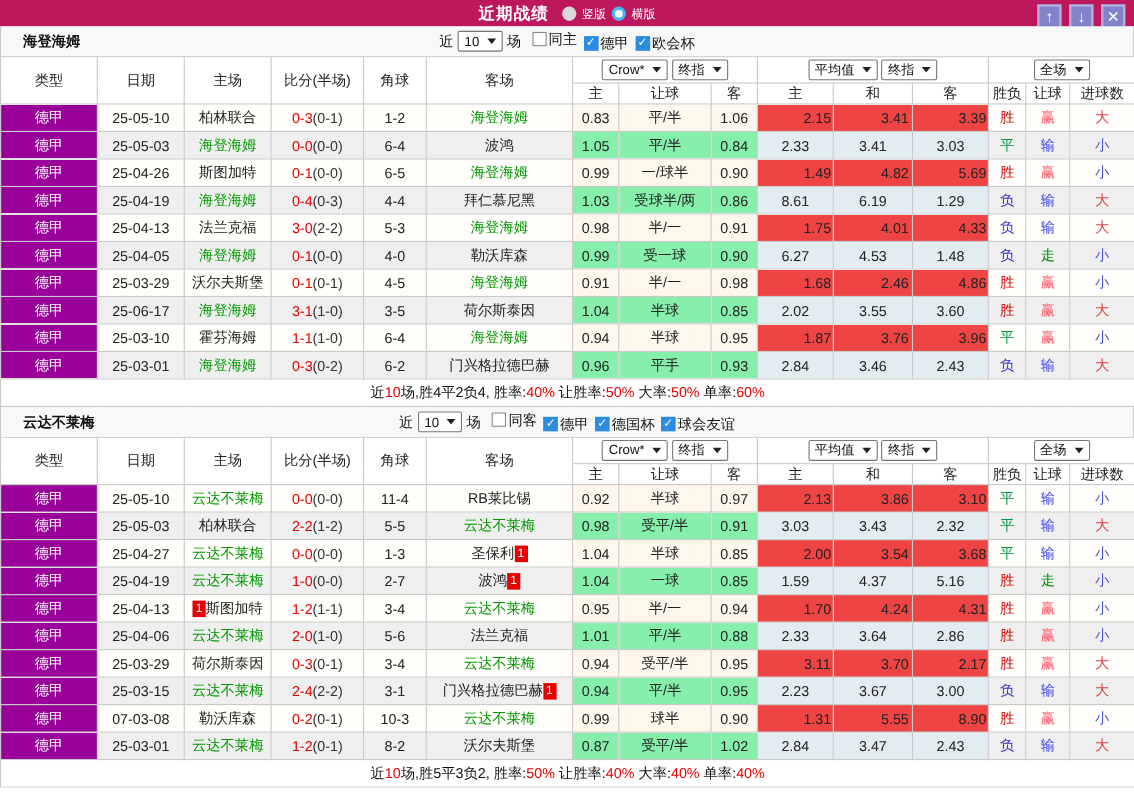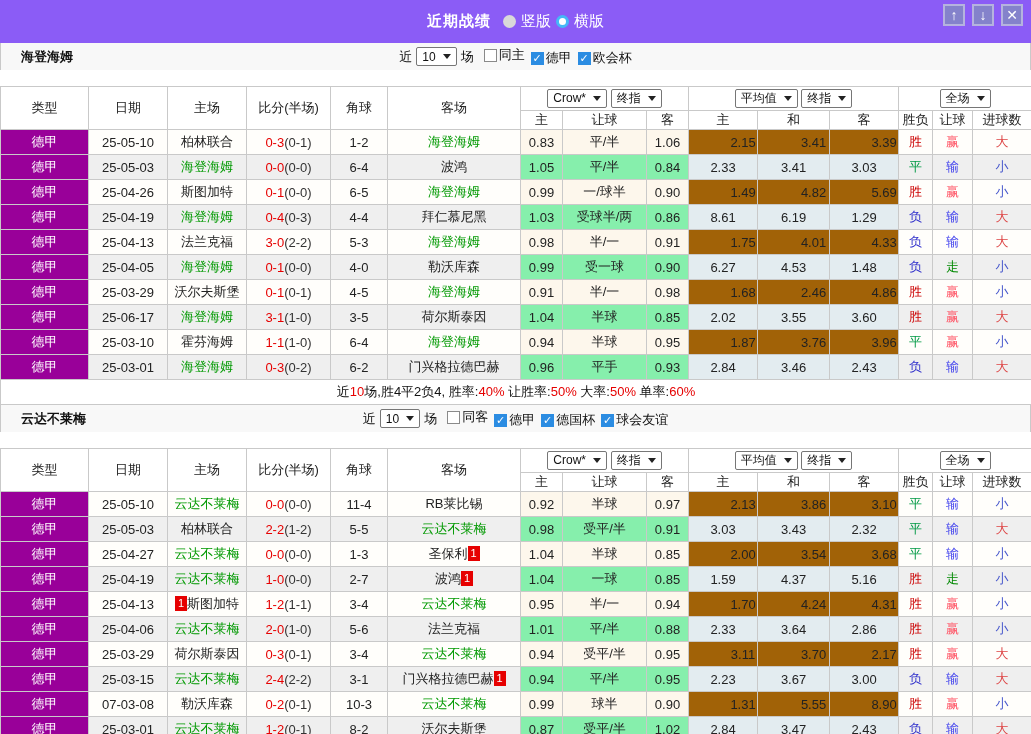--- a/index.html
+++ b/index.html
@@ -5,30 +5,30 @@
   * { box-sizing: border-box; margin: 0; padding: 0; }
   html,body { background:#fff; }
   body {
     width: 1031px;
     font-family: "Liberation Sans", "DejaVu Sans", sans-serif;
     font-size: 13px;
     color: #222;
   }
   
   .titlebar {
-    position: relative; height: 43px; background: #8b5cf6;
+    position: relative; height: 24px; background: #be185d;
     display: flex; align-items: center; justify-content: center;
   }
   .title-center { display: flex; align-items: center; gap: 8px; }
   .title { color:#fff; font-weight: bold; font-size: 15px; letter-spacing: 1px; }
   .radio-group { display:flex; align-items:center; gap:5px; margin-left: 4px; }
   .radio { display:inline-block; border-radius:50%; }
   .radio.v { width:13px; height:13px; background:#d9d9d9; }
   .radio.h { width:13px; height:13px; background:#fff; border:3px solid #45b7f7; }
-  .radio-label { color:#fff; font-size:15px; }
+  .radio-label { color:#fff; font-size:11px; }
   .tb-buttons { position:absolute; right:8px; top:4px; display:flex; gap:7px; }
   .tbtn {
     width:22px; height:22px; background:#8482cb; border:2px solid #b5b3de;
     color:#fff; font-weight:bold; font-size:14px; line-height:18px; text-align:center;
     cursor:pointer; user-select:none;
   }
   
   .section-bar {
     position:relative; height:27px; background:#f8f8f8;
     border-left:1px solid #c9c9c9; border-right:1px solid #c9c9c9;
@@ -47,35 +47,35 @@
   }
   .cb.on { background:#2b8ce2; border-color:#2b8ce2; font-weight:bold; }
   
   .sel {
     display:inline-flex; align-items:center; gap:7px; border:1px solid #767676;
     background:#fff; border-radius:2px; padding:1px 5px; font-size:12px;
     height:19px; cursor:pointer; white-space:nowrap; color:#111;
   }
   .arr { display:inline-block; width:0; height:0; border:4px solid transparent; border-top:5px solid #222; margin-top:4px; }
   
-  table { border-collapse:collapse; table-layout:fixed; width:1031px;margin-top:16px; }
+  table { border-collapse:collapse; table-layout:fixed; width:1031px; }
   th, td {
     border:1px solid #c9c9c9; text-align:center; padding:0;
     white-space:nowrap; overflow:hidden; font-weight:normal; font-size:13px;
   }
   thead tr.h1 th { height:24px; background:#fff; }
   thead tr.h2 th { height:17px; background:#fff; font-size:13px; }
   thead th.lbl { background:#fff; }
   tbody td { height:25px; }
   tr.odd td { background:#fffefb; }
   tr.even td { background:#efefef; }
   td.tcell { background:#990099 !important; color:#fff; }
   tr.odd td.odds { background:#fdf7ec; }
   tr.even td.odds { background:#86efac; }
-  tr.odd td.avg { background:#a16207;padding-left:40px; }
+  tr.odd td.avg { background:#ef4444;padding-left:40px; }
   tr.even td.avg { background:#e3ecf0; }
   .green { color:#009900; }
   .score { color:#e60000; }
   .half  { color:#333; }
   .badge {
     display:inline-block; background:#e60000; color:#fff; font-size:11px;
     width:12px; height:15px; line-height:15px; vertical-align:1px;
   }
   .c-win   { color:#cc0000; }
   .c-draw  { color:#009944; }

